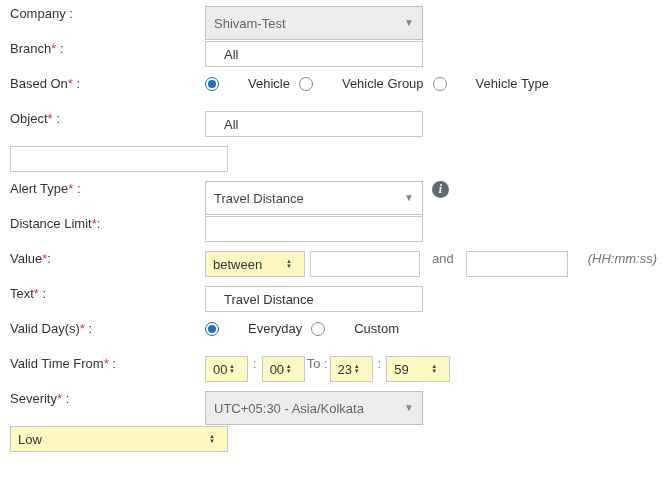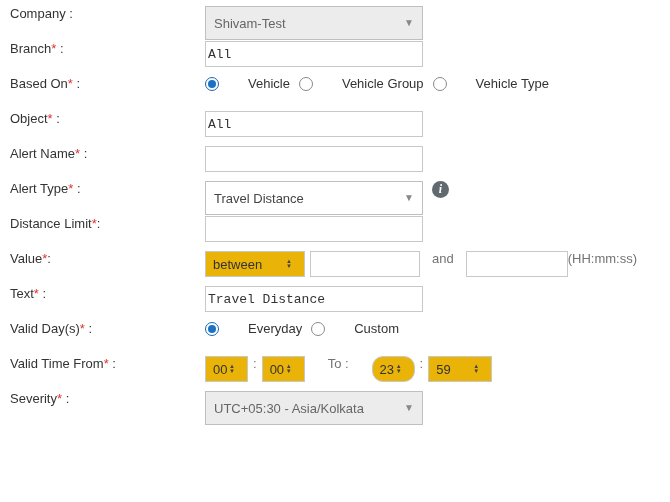--- a/index.html
+++ b/index.html
@@ -10,31 +10,31 @@
     font-family:"Liberation Sans", sans-serif;
     font-size:13px; color:#333;
     overflow:hidden;
   }
   .form { padding:6px 0 0 10px; }
   .row { display:flex; align-items:flex-start; height:26px; margin-bottom:9px; }
   .label { width:195px; flex:none; color:#333; }
   .star { color:#e03131; }
   .text-input {
     width:218px; height:26px; border:1px solid #c8c8c8; background:#fff;
-    padding:0 2px; font-family:Liberation Mono, monospace; font-size:13px; color:#333; outline:none;
+    padding:0 18px; font-family:Liberation Sans, sans-serif; font-size:13px; color:#333; outline:none;
   }
   .dropdown {
     width:218px; height:26px; border:1px solid #bfbfbf; background:#fff;
     display:flex; align-items:center; justify-content:space-between;
     padding:16px 8px; color:#444;
   }
   .dropdown.disabled { background:#ececec; color:#666; }
   .caret { color:#888; font-size:10px; line-height:1; }
   .nselect {
-    height:26px; border:1px solid #c8c8c8; background:#eab308;
+    height:26px; border:1px solid #c8c8c8; background:#fef9c3;
     display:flex; align-items:center; justify-content:space-between;
     padding:0 12px 0 7px; color:#333;
   }
   .arrows { display:flex; flex-direction:column; align-items:center; color:#444; }
   .arrows span { font-size:6px; line-height:5px; }
   .radio {
     width:14px; height:14px; border:1px solid #8a8a8a; border-radius:50%;
     background:#fff; margin-right:5px; position:relative; flex:none;
   }
   .radio.checked { border-color:#1668b5; }
@@ -89,21 +89,20 @@
       <span>Vehicle Type</span>
     </span>
   </div>
 
   <div class="row">
     <span class="label"><span>Object</span><span class="star">*</span><span> :</span></span>
     <input class="text-input" value="All" style="">
   </div>
 
   <div class="row">
-    <span class="label"><span>Alert Name</span><span class="star">*</span><span> :</span></span>
     <input class="text-input" value="" style="">
   </div>
 
   <div class="row">
     <span class="label"><span>Alert Type</span><span class="star">*</span><span> :</span></span>
     <div class="dropdown">
       <span>Travel Distance</span>
       <span class="caret">▼</span>
     </div>
     <span class="info-circle">i</span>
@@ -119,21 +118,21 @@
     <div class="nselect" style="width:100px;">
       <span>between</span>
       <span class="arrows">
           <span>▲</span>
           <span>▼</span>
         </span>
     </div>
     <input class="text-input gap-l" style="width: 110px;" value="">
     <span class="inline-txt" style="margin:0 12px;">and</span>
     <input class="text-input" style="width: 102px;" value="">
-    <span class="inline-txt" style="margin-left:0;">(HH:mm:ss)</span>
+    <span class="inline-txt" style="margin-left:20px;font-style:italic;">(HH:mm:ss)</span>
   </div>
 
   <div class="row">
     <span class="label"><span>Text</span><span class="star">*</span><span> :</span></span>
     <input class="text-input" value="Travel Distance" style="">
   </div>
 
   <div class="row">
     <span class="label"><span>Valid Day(s)</span><span class="star">*</span><span> :</span></span>
     <span class="opt">
@@ -156,22 +155,22 @@
         </span>
     </div>
     <span class="inline-txt" style="margin:0 5px;">:</span>
     <div class="nselect" style="width:43px;">
       <span>00</span>
       <span class="arrows">
           <span>▲</span>
           <span>▼</span>
         </span>
     </div>
-    <span class="inline-txt" style="margin:0 23px;">To :</span>
-    <div class="nselect" style="width:43px;border-radius:11px;">
+    <span class="inline-txt" style="margin:0 2px;">To :</span>
+    <div class="nselect" style="width:43px;">
       <span>23</span>
       <span class="arrows">
           <span>▲</span>
           <span>▼</span>
         </span>
     </div>
     <span class="inline-txt" style="margin:0 5px;">:</span>
     <div class="nselect" style="width:64px;">
       <span>59</span>
       <span class="arrows">
@@ -183,16 +182,23 @@
 
   <div class="row">
     <span class="label"><span>Severity</span><span class="star">*</span><span> :</span></span>
     <div class="dropdown disabled">
       <span>UTC+05:30 - Asia/Kolkata</span>
       <span class="caret">▼</span>
     </div>
   </div>
 
   <div class="row">
+    <div class="nselect" style="width:218px;">
+      <span>Low</span>
+      <span class="arrows">
+          <span>▲</span>
+          <span>▼</span>
+        </span>
+    </div>
   </div>
 
 
 </div>
 
 </body></html>

